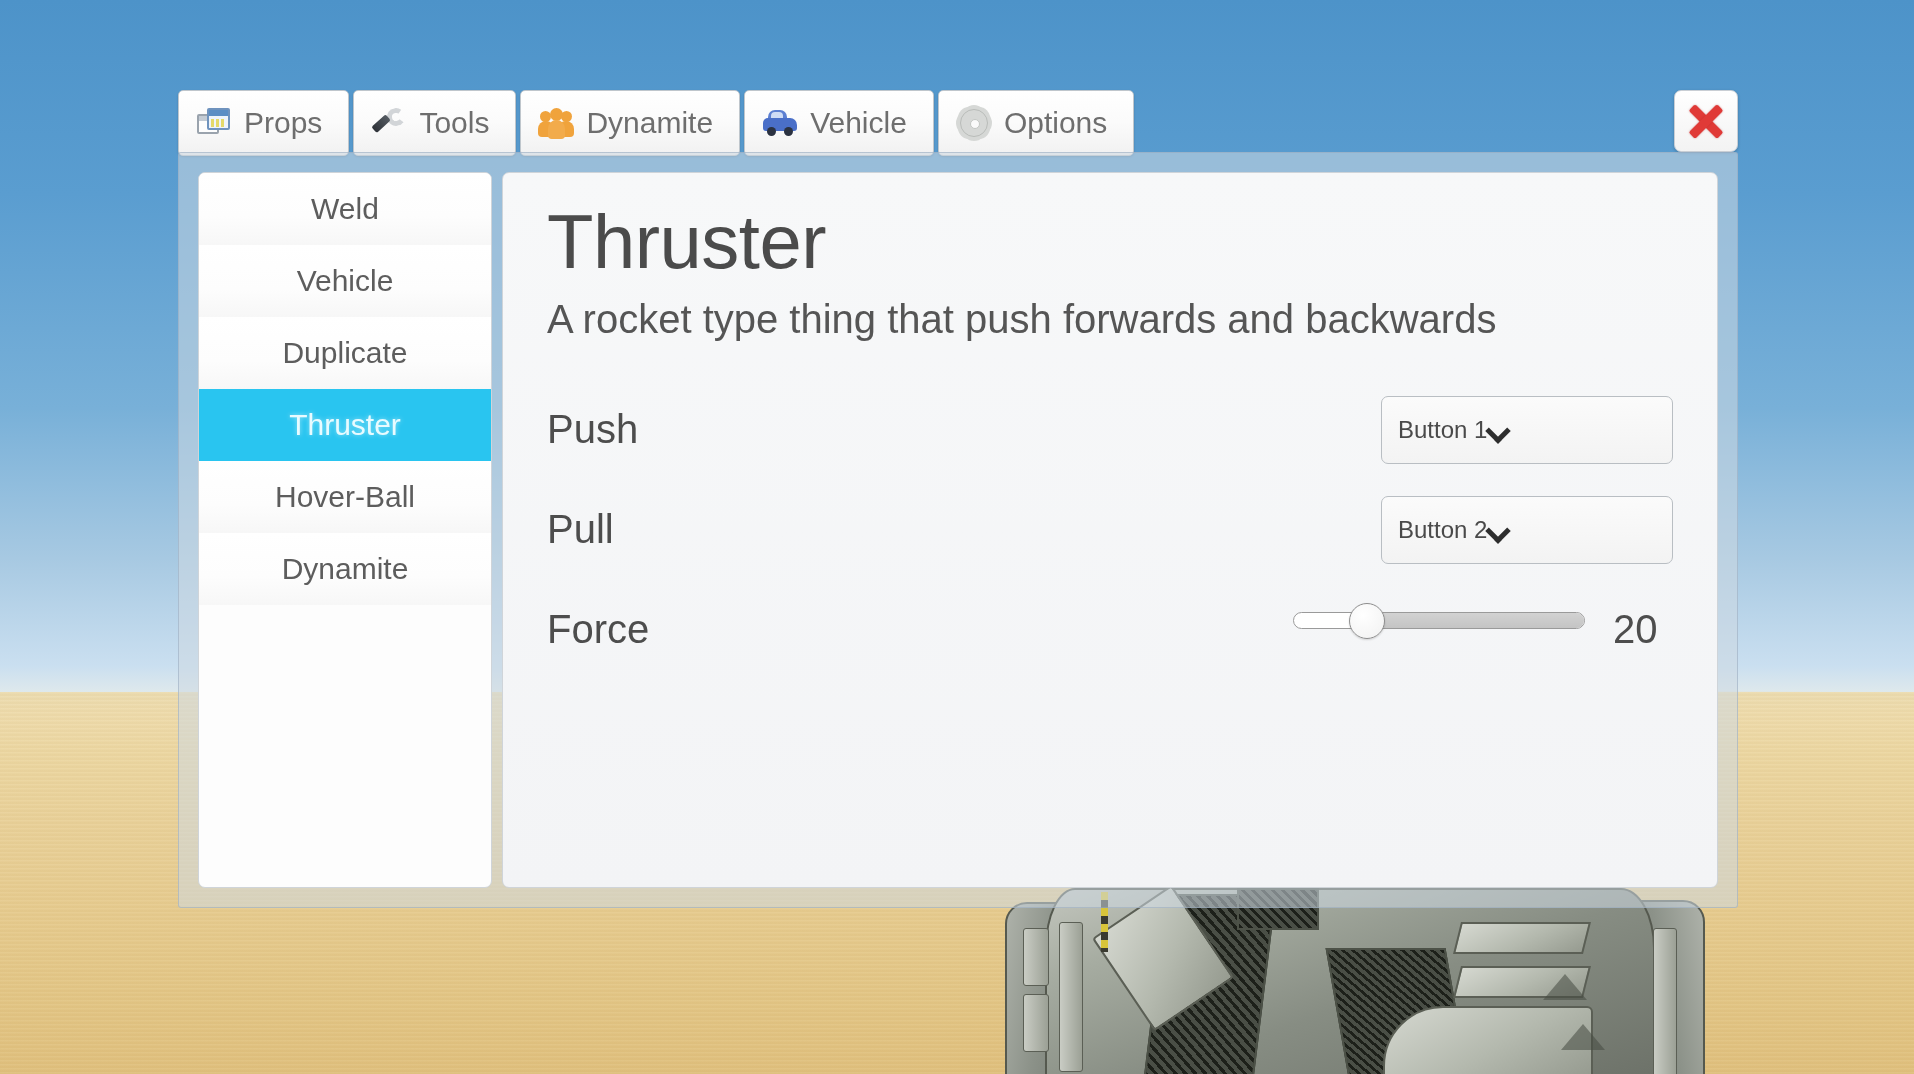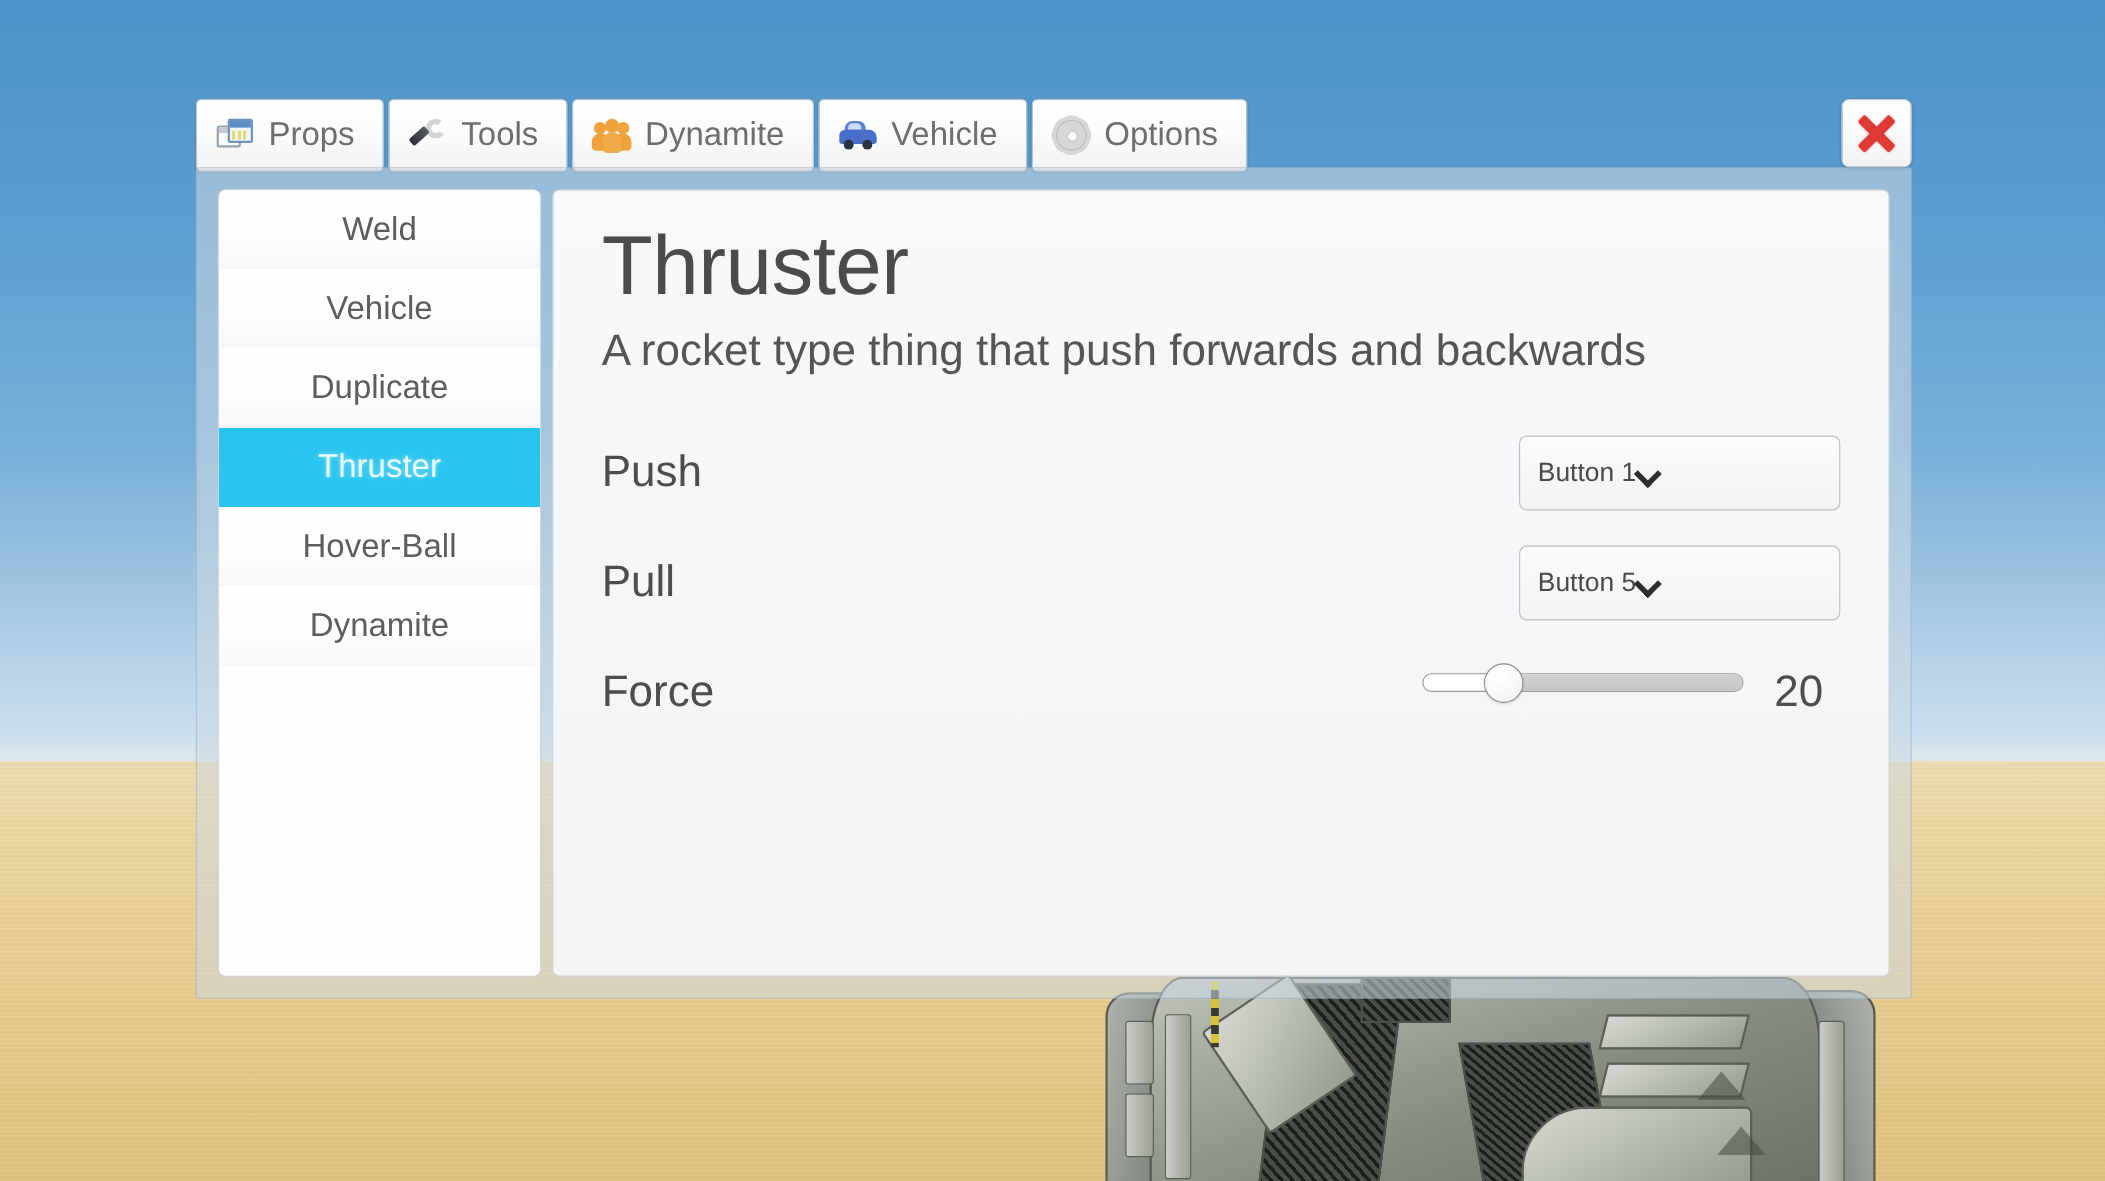--- a/index.html
+++ b/index.html
@@ -416,21 +416,21 @@
         <span class="set-label">Push</span>
         <div class="select">
           <span class="select-value">Button 1</span>
           <span class="chev"></span>
         </div>
       </div>
 
       <div class="setting-row">
         <span class="set-label">Pull</span>
         <div class="select">
-          <span class="select-value">Button 5</span>
+          <span class="select-value">Button 2</span>
           <span class="chev"></span>
         </div>
       </div>
 
       <div class="setting-row">
         <span class="set-label">Force</span>
         <div class="slider-wrap">
           <div class="slider" id="force-slider">
             <span class="track"></span>
             <span class="fill-right" style="left: 74.32px; right: 1px;"></span>

